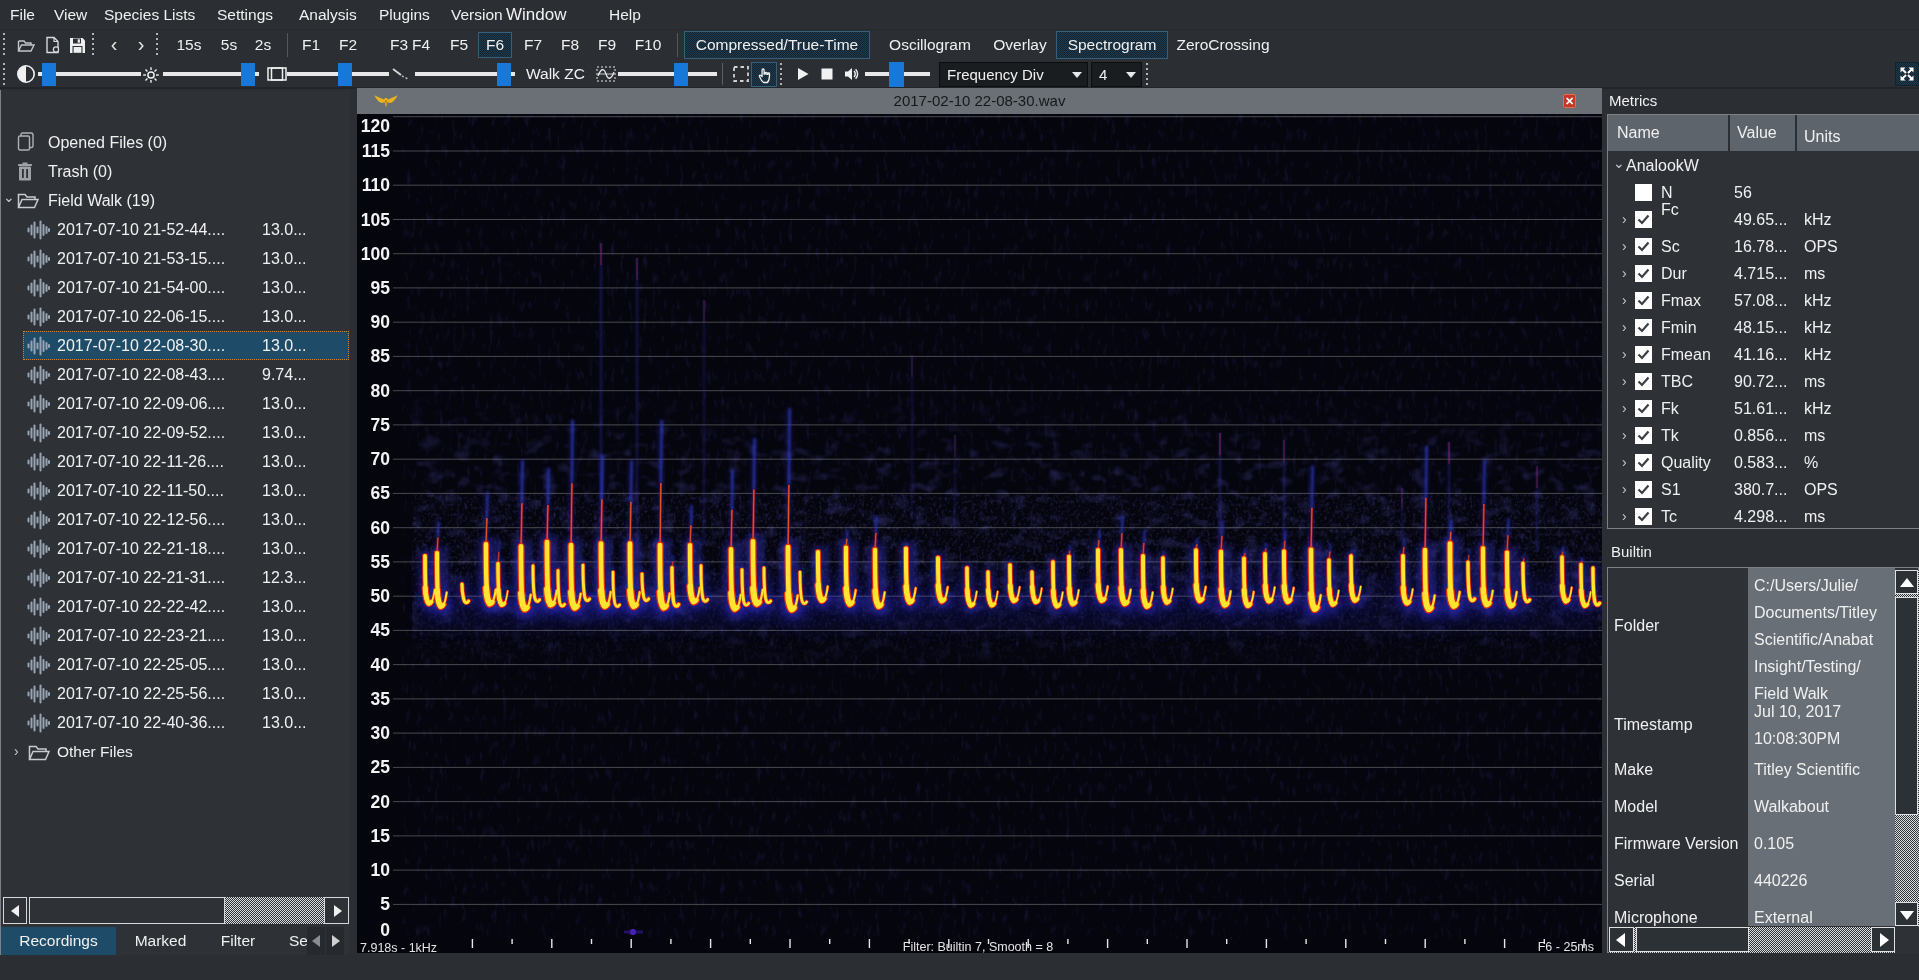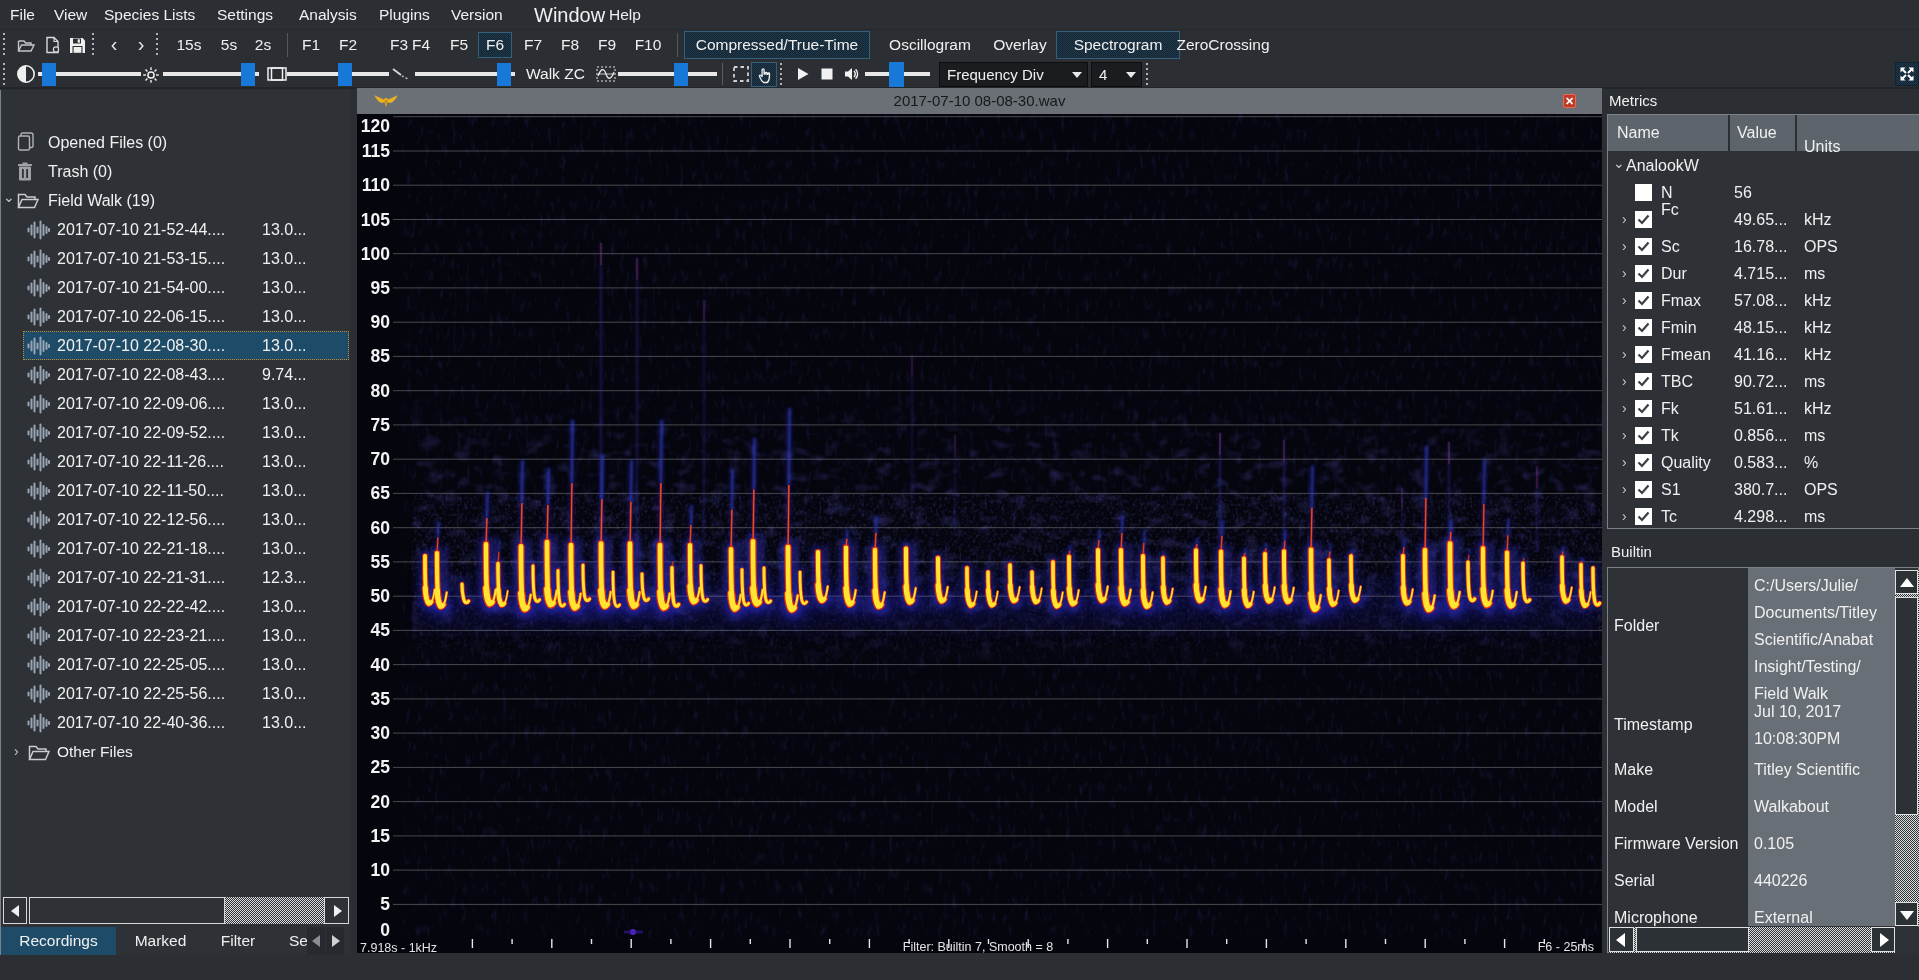--- a/index.html
+++ b/index.html
@@ -7,21 +7,21 @@
 .pressed{background-color:#1d3c52;background-image:linear-gradient(45deg,#16222c 25%,transparent 25%,transparent 75%,#16222c 75%),linear-gradient(45deg,#16222c 25%,transparent 25%,transparent 75%,#16222c 75%);background-size:2px 2px;background-position:0 0,1px 1px;border:1px solid #35607c}
 </style></head><body>
 <div class="abs" style="left:0;top:0;width:1919px;height:30px;background:#2b2f33;border-bottom:1px solid #26292d">
 <div class="abs" style="left:10px;top:0;font-size:15.5px;line-height:30px">File</div>
 <div class="abs" style="left:54px;top:0;font-size:15.5px;line-height:30px">View</div>
 <div class="abs" style="left:104px;top:0;font-size:15.5px;line-height:30px">Species Lists</div>
 <div class="abs" style="left:217px;top:0;font-size:15.5px;line-height:30px">Settings</div>
 <div class="abs" style="left:299px;top:0;font-size:15.5px;line-height:30px">Analysis</div>
 <div class="abs" style="left:379px;top:0;font-size:15.5px;line-height:30px">Plugins</div>
 <div class="abs" style="left:451px;top:0;font-size:15.5px;line-height:30px">Version</div>
-<div class="abs" style="left:534px;top:0;font-size:20px;line-height:30px">Window</div>
+<div class="abs" style="left:506px;top:0;font-size:17px;line-height:30px">Window</div>
 <div class="abs" style="left:609px;top:0;font-size:15.5px;line-height:30px">Help</div>
 </div>
 <div class="abs" style="left:0;top:30px;width:1919px;height:30px;background:#2b2f33">
 <div style="position:absolute;left:3px;top:3px;width:2px;height:24px;background-image:repeating-linear-gradient(#b0b4b8 0 2px,transparent 2px 5px)"></div>
 <div class="abs" style="left:17px;top:8px"><svg width="18" height="15" viewBox="0 0 18 15" style="">
         <path d="M1.5 3 L7 3 L8.5 5 L14 5 L14 7 M1.5 3 L1.5 13 L14 13 L17 7 L4.5 7 L1.5 13" fill="none" stroke="#c2c6ca" stroke-width="1.4"></path>
       </svg></div>
 <div class="abs" style="left:45px;top:6px"><svg width="16" height="18" viewBox="0 0 16 18" style="">
         <path d="M2 1.5 L9 1.5 L13 5.5 L13 16.5 L2 16.5 Z" fill="none" stroke="#d8dadc" stroke-width="1.4"></path>
         <path d="M9 1.5 L9 5.5 L13 5.5" fill="none" stroke="#d8dadc" stroke-width="1.2"></path>
@@ -49,21 +49,21 @@
 <div class="tbtxt" style="left:441px;width:36px">F5</div>
 <div class="tbtxt pressed" style="left:478px;width:34px;top:2px;height:26px;line-height:24px">F6</div>
 <div class="tbtxt" style="left:515px;width:36px">F7</div>
 <div class="tbtxt" style="left:552px;width:36px">F8</div>
 <div class="tbtxt" style="left:589px;width:36px">F9</div>
 <div class="tbtxt" style="left:630px;width:36px">F10</div>
 <div style="position:absolute;left:677px;top:3px;width:1px;height:24px;background:#53585c"></div>
 <div class="tbtxt pressed" style="left:684px;width:186px;top:1px;height:28px;line-height:26px">Compressed/True-Time</div>
 <div class="tbtxt" style="left:887px;width:86px">Oscillogram</div>
 <div class="tbtxt" style="left:992px;width:56px">Overlay</div>
-<div class="tbtxt pressed" style="left:1056px;width:124px;top:1px;height:28px;line-height:26px">Spectrogram</div>
+<div class="tbtxt pressed" style="left:1056px;width:112px;top:1px;height:28px;line-height:26px">Spectrogram</div>
 <div class="tbtxt" style="left:1176px;width:94px">ZeroCrossing</div>
 </div>
 <div class="abs" style="left:0;top:60px;width:1919px;height:29px;background:#2b2f33;border-bottom:2px solid #222528">
 <div style="position:absolute;left:3px;top:3px;width:2px;height:22px;background-image:repeating-linear-gradient(#b0b4b8 0 2px,transparent 2px 5px)"></div>
 <div class="abs" style="left:16px;top:4px"><svg width="20" height="20" viewBox="0 0 20 20" style="">
         <circle cx="10" cy="10" r="8.2" fill="none" stroke="#f0f0f0" stroke-width="1.6"></circle>
         <path d="M10 1.8 A8.2 8.2 0 0 0 10 18.2 Z" fill="#f0f0f0"></path>
       </svg></div>
 <div style="position:absolute;left:38px;top:12px;width:103px;height:4px;background:#e8e8e8"></div>
     <div style="position:absolute;left:42px;top:3px;width:14px;height:23px;background:#1878d8"></div>
@@ -395,21 +395,21 @@
         <div style="position:absolute;left:6px;top:8px;width:0;height:0;border-top:6px solid transparent;border-bottom:6px solid transparent;border-left:8px solid #d0d0d0"></div>
       </div>
 </div>
 </div>
 <div class="abs" style="left:357px;top:88px;width:1245px;height:867px">
 <div class="abs" style="left:0;top:0;width:1245px;height:26px;background:#6a7076">
 <div class="abs" style="left:17px;top:6px"><svg width="24" height="13" viewBox="0 0 24 13" style="">
           <path d="M0.3 0.3 L9.8 4.4 Q11 3.1 12 3.1 Q13 3.1 14.2 4.4 L23.7 0.3 Q20.2 7.6 15.6 8.1 L13.6 7.1 L12 12.2 L10.4 7.1 L8.4 8.1 Q3.8 7.6 0.3 0.3 Z" fill="#eab31e"></path>
           <path d="M10.7 4 L12 10.8 L13.3 4 Q12.9 5.6 12 5.6 Q11.1 5.6 10.7 4 Z" fill="#b87a14"></path>
         </svg></div>
-<div class="abs" style="left:0;top:0;width:1245px;text-align:center;line-height:26px;font-size:15px;color:#16181a">2017-07-10 08-08-30.wav</div>
+<div class="abs" style="left:0;top:0;width:1245px;text-align:center;line-height:26px;font-size:15px;color:#16181a">2017-02-10 22-08-30.wav</div>
 <div class="abs" style="left:1206px;top:6px;width:13px;height:14px;background:#c03a28;border:1px solid #e86a50;border-radius:2px;color:#fff;font-size:11px;font-weight:bold;text-align:center;line-height:12px">✕</div>
 </div>
 <div class="abs" style="left:0;top:26px;width:1245px;height:839px">
       <svg width="1245" height="839" viewBox="0 0 1245 839" style="display:block">
         <defs>
 <filter id="b1" filterUnits="userSpaceOnUse" x="0" y="0" width="1245" height="839">
             <feGaussianBlur stdDeviation="1.1"></feGaussianBlur>
           </filter>
 <filter id="b2" filterUnits="userSpaceOnUse" x="0" y="0" width="1245" height="839">
             <feGaussianBlur stdDeviation="2"></feGaussianBlur>
@@ -1149,21 +1149,21 @@
     </div>
 </div>
 <div class="abs" style="left:1606px;top:90px;width:313px;height:890px">
 <div class="abs" style="left:3px;top:1px;font-size:15px;line-height:20px">Metrics</div>
 <div class="abs" style="left:1px;top:24px;width:312px;height:415px;background:#2e3237;border:1px solid #7b8186;border-right:none">
 <div class="abs" style="left:0;top:0;width:311px;height:36px;background:#5d646b">
 <div class="abs" style="left:9px;top:0;line-height:36px;font-size:16px">Name</div>
 <div class="abs" style="left:120px;top:0;width:2px;height:36px;background:#2b2f33"></div>
 <div class="abs" style="left:129px;top:0;line-height:36px;font-size:16px">Value</div>
 <div class="abs" style="left:187px;top:0;width:2px;height:36px;background:#2b2f33"></div>
-<div class="abs" style="left:196px;top:14px;line-height:36px;font-size:16px">Units</div>
+<div class="abs" style="left:196px;top:4px;line-height:36px;font-size:16px">Units</div>
 </div>
 <div class="abs" style="left:5px;top:40px;color:#c8c8c8;font-size:14px">⌄</div>
 <div class="abs" style="left:18px;top:37px;line-height:27px;font-size:16px">AnalookW</div>
 <div class="abs" style="left:27px;top:69px"><svg width="17" height="17" viewBox="0 0 17 17" style="">
           <rect width="17" height="17" fill="#fff"></rect>
         </svg></div>
 <div class="abs" style="left:53px;top:64px;line-height:27px;font-size:16px">N</div>
 <div class="abs" style="left:126px;top:64px;line-height:27px;font-size:16px">56</div>
 <div class="abs" style="left:196px;top:64px;line-height:27px;font-size:16px"></div>
 <div class="abs" style="left:14px;top:91px;line-height:27px;color:#c8c8c8;font-size:14px">›</div>

